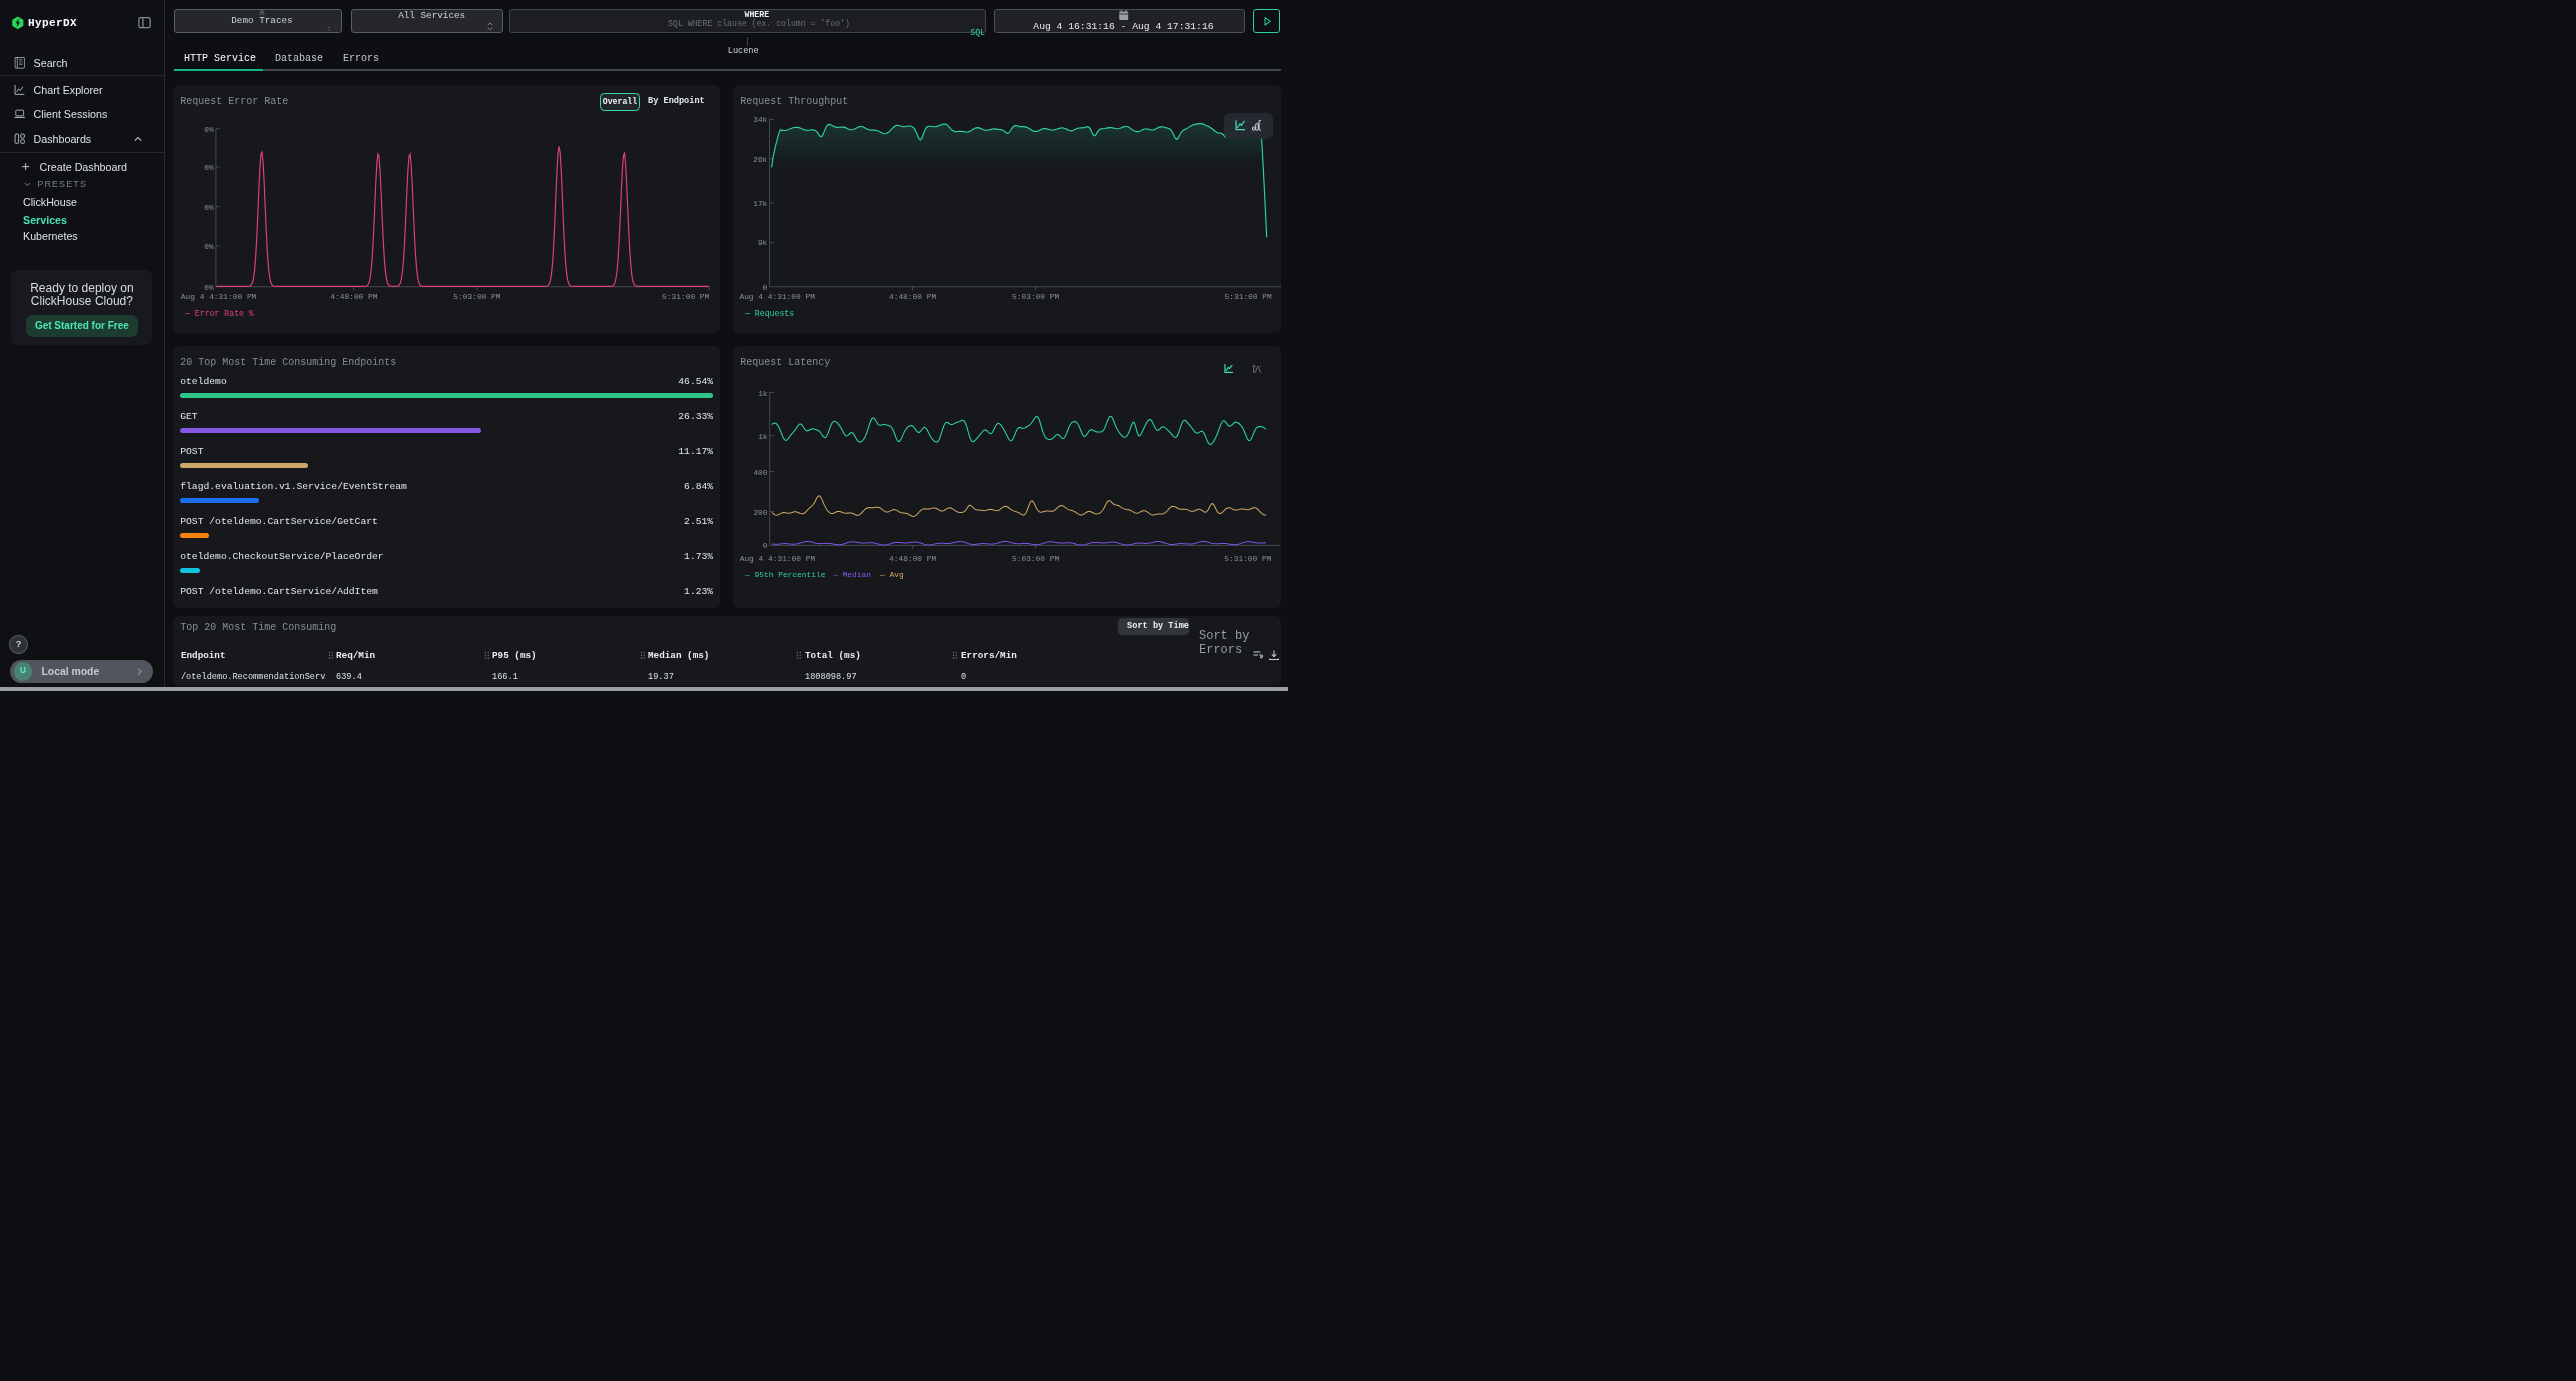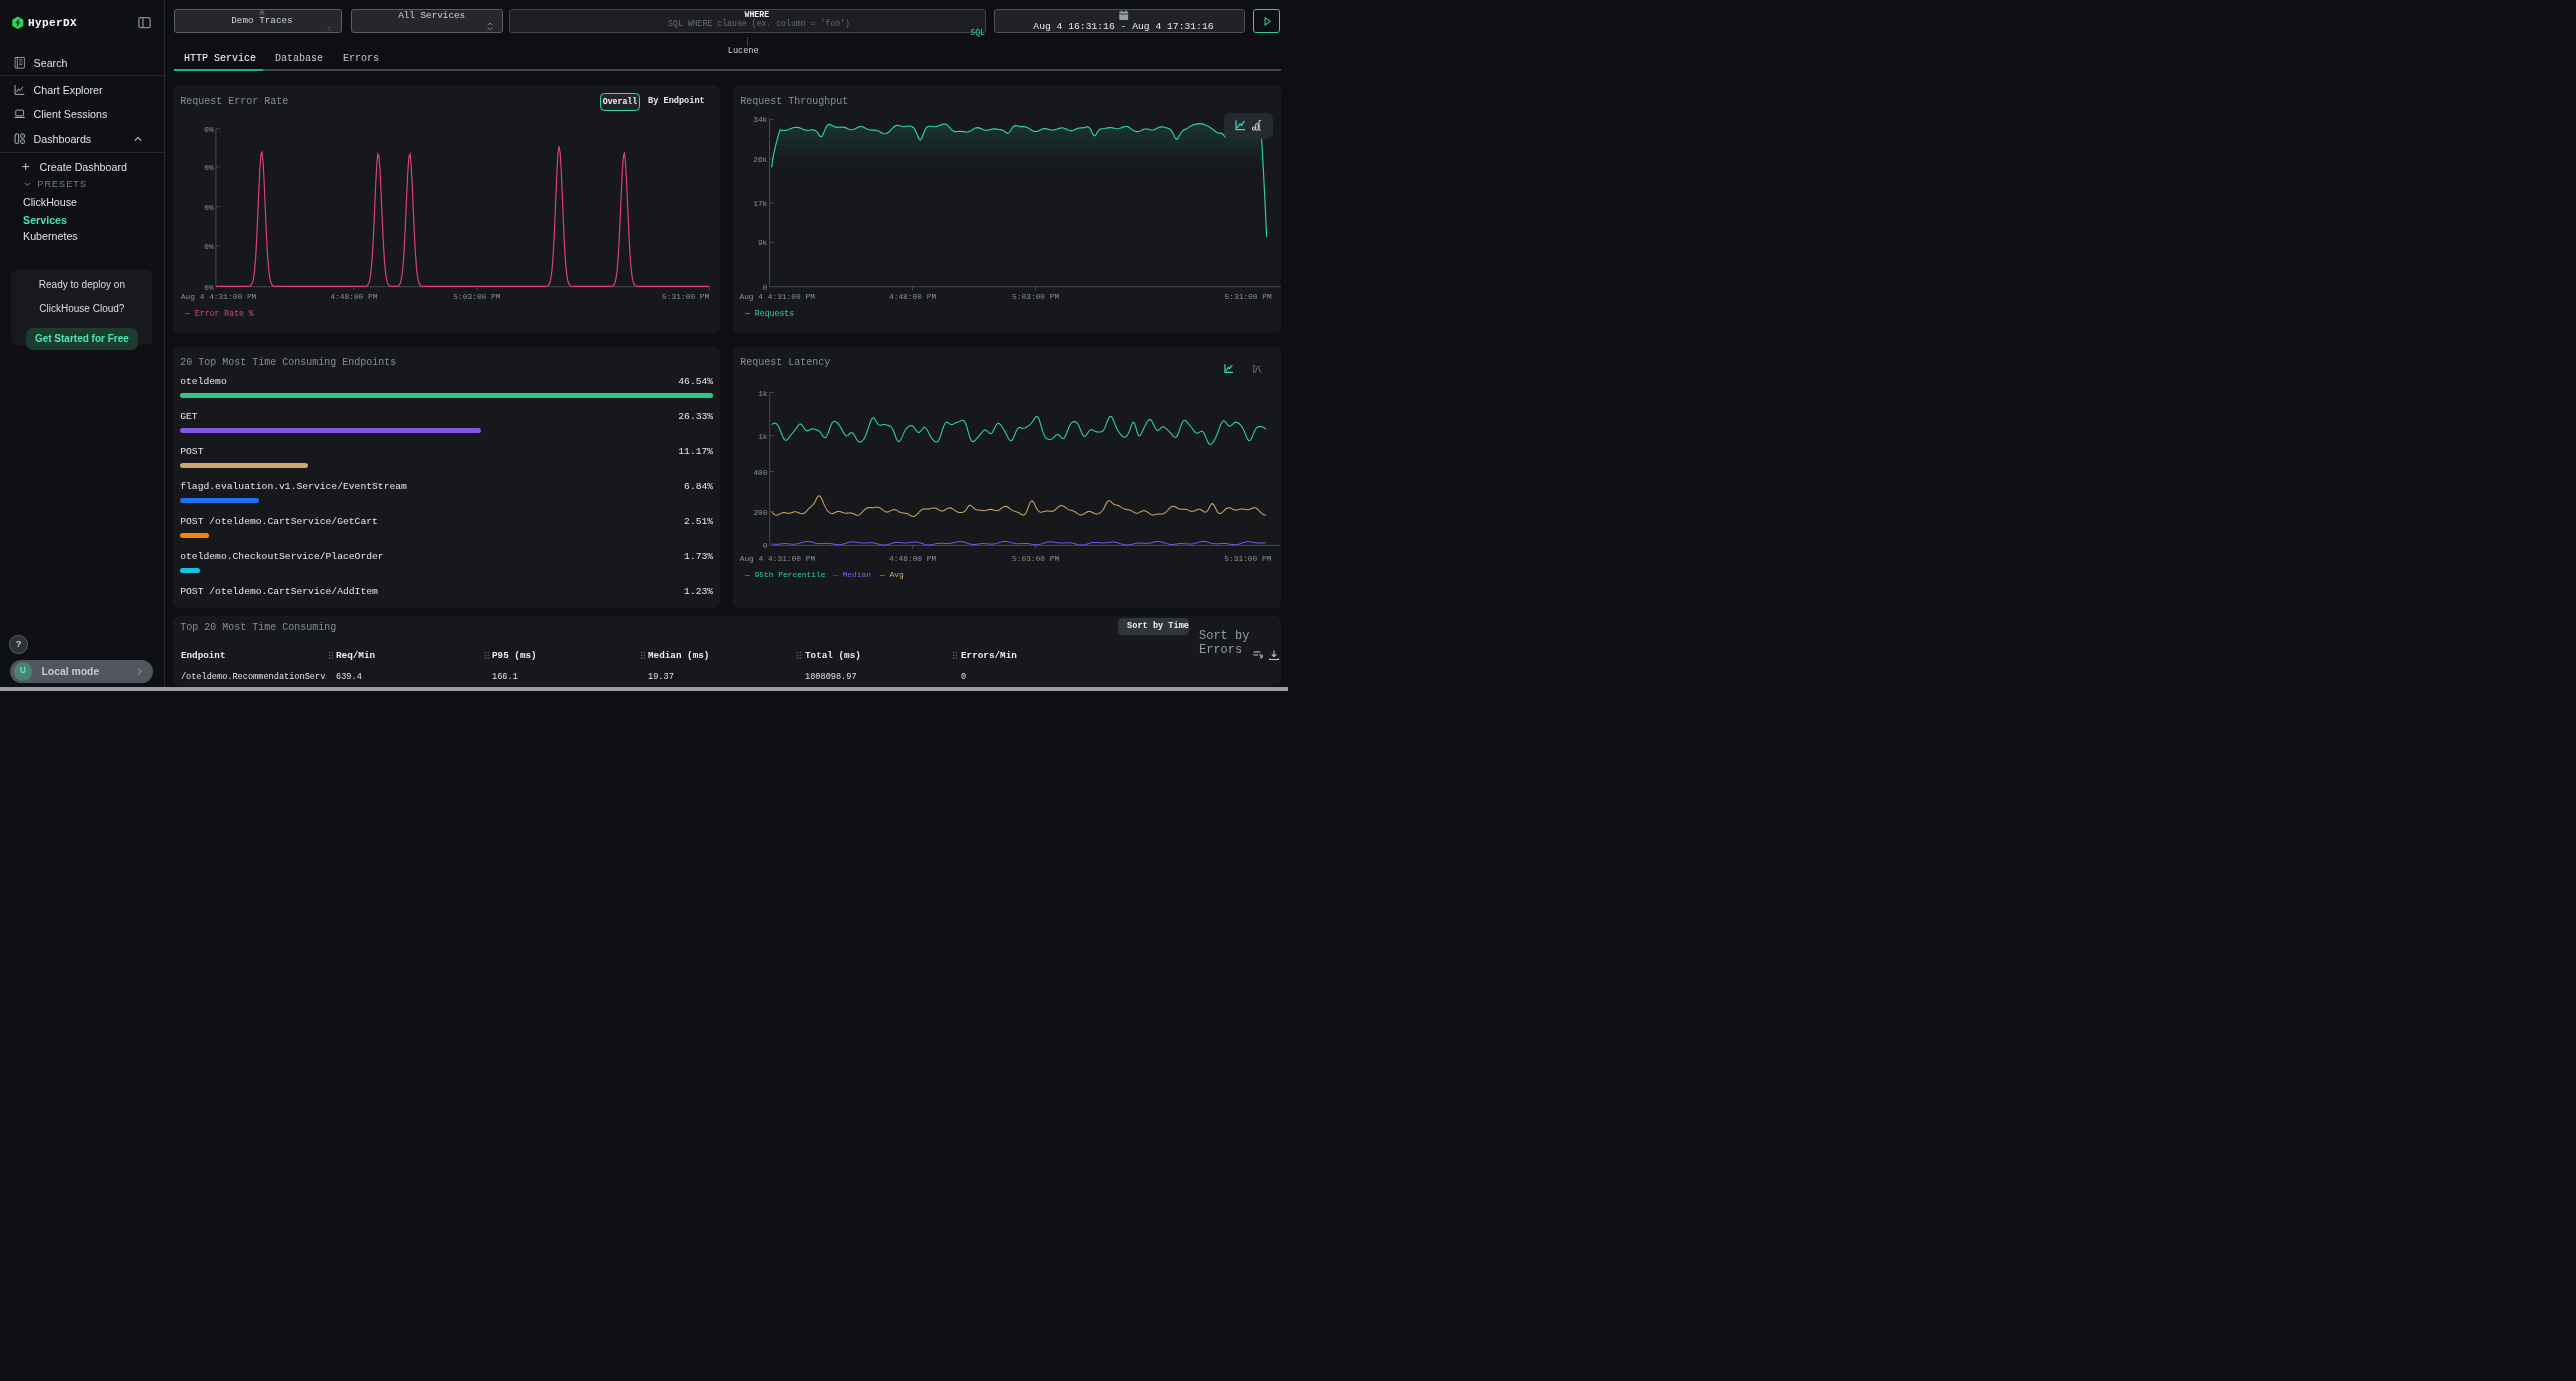--- a/index.html
+++ b/index.html
@@ -99,21 +99,21 @@
       <span style="margin-left:23px">ClickHouse</span>
     </div>
   <div class="navrow" style="top:208px;color:#45e5b2;font-weight:bold">
       <span style="margin-left:23px">Services</span>
     </div>
   <div class="navrow" style="top:224px">
       <span style="margin-left:23px">Kubernetes</span>
     </div>
 
   <div class="abs sans" style="left:11.4px;top:270px;width:141px;height:75px;background:#17191e;border-radius:5.7px;text-align:center">
-    <div style="margin-top:3px;font-size:10px;color:#d9dde2;line-height:24px">Ready to deploy on<br>ClickHouse Cloud?</div>
+    <div style="margin-top:12px;font-size:12px;color:#d9dde2;line-height:13px">Ready to deploy on<br>ClickHouse Cloud?</div>
     <div style="margin:7.2px auto 0;width:112px;height:21.5px;background:#1d3c30;border-radius:7px;color:#4be6b1;font-weight:bold;font-size:10px;line-height:21.5px">Get Started for Free</div>
   </div>
 
   <div class="abs sans" style="left:9.3px;top:635px;width:18.6px;height:18.6px;border-radius:50%;background:#2e3138;border:1.1px solid #5c6069;color:#ced2d8;font-weight:bold;font-size:9.3px;text-align:center;line-height:16.5px;box-sizing:border-box">?</div>
   <div class="abs sans" style="left:10px;top:660px;width:143px;height:23px;border-radius:11.4px;background:#51565e;display:flex;align-items:center">
     <div style="margin-left:3.6px;width:18.6px;height:18.6px;border-radius:50%;background:#4a8273;color:#62e8c2;font-size:8.2px;font-weight:bold;text-align:center;line-height:18.6px">U</div>
     <div style="margin-left:9.3px;font-size:10.4px;font-weight:bold;color:#c6cad0">Local mode</div>
     <svg style="margin-left:auto;margin-right:8.6px" width="9.3" height="9.3" viewBox="0 0 16 16" fill="none" stroke="#b9bec5" stroke-width="1.6">
         <path d="M5.5 3 L10.5 8 L5.5 13"></path>
       </svg>

